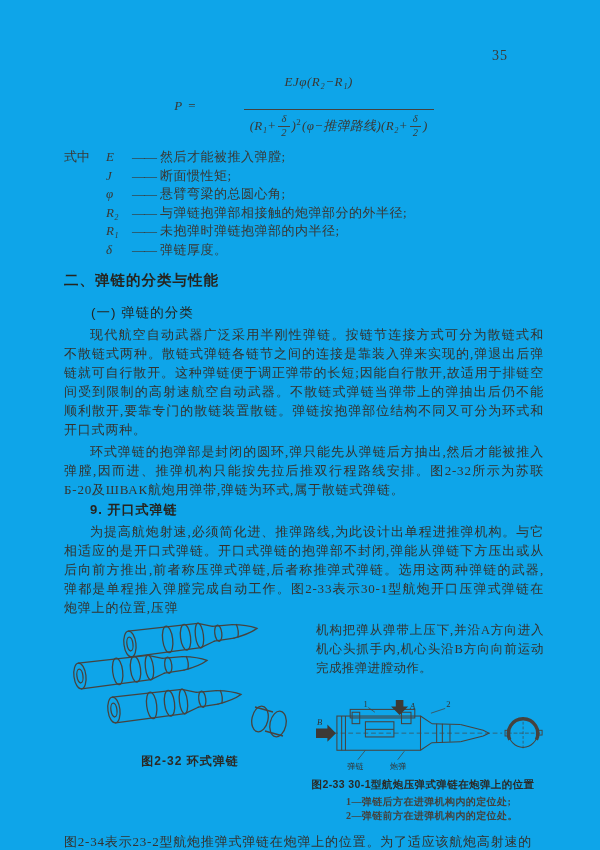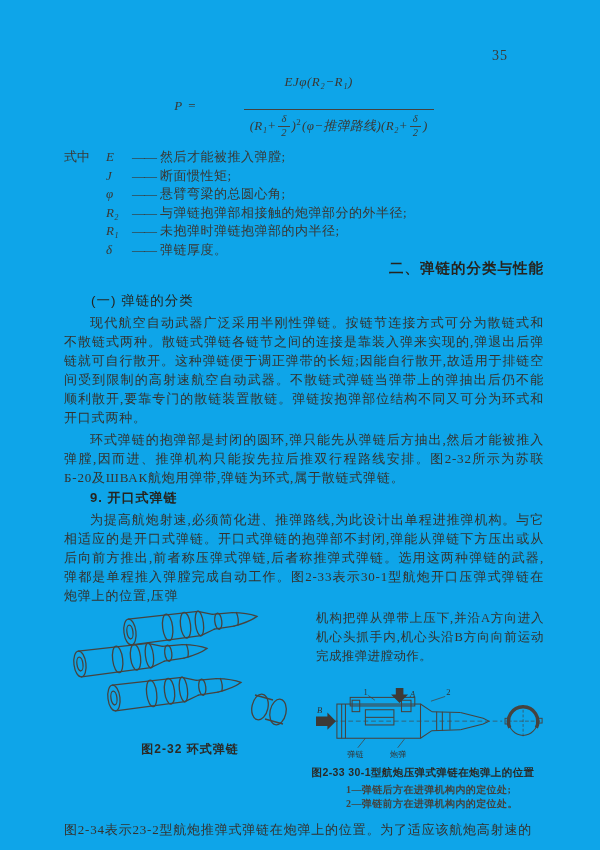--- a/index.html
+++ b/index.html
@@ -44,21 +44,21 @@
   .den sup{font-size:9px;font-style:normal;margin:-8px 1px 0 0;}
   
   .defs{margin-top:6px;font-size:13px;line-height:18.5px;color:#3a3733;}
   .def-row{display:flex;align-items:flex-start;}
   .def-lead{width:42px;flex:none;}
   .def-sym{width:26px;flex:none;font-style:italic;}
   .def-dash{flex:none;letter-spacing:-1px;margin-right:4px;}
   .def-desc{letter-spacing:.5px;}
   
   .sec-heading{
-    margin-top:0;text-align:right;
+    margin-top:12px;text-align:left;
     font-family:"Liberation Sans", sans-serif;
     font-weight:bold;font-size:14.5px;color:#26241f;
     letter-spacing:1px;
   }
   .sub-heading{
     margin-top:14px;
     font-family:"Liberation Sans", sans-serif;
     font-weight:normal;font-size:13.5px;color:#26241f;
     text-indent:2em;letter-spacing:1px;
   }

